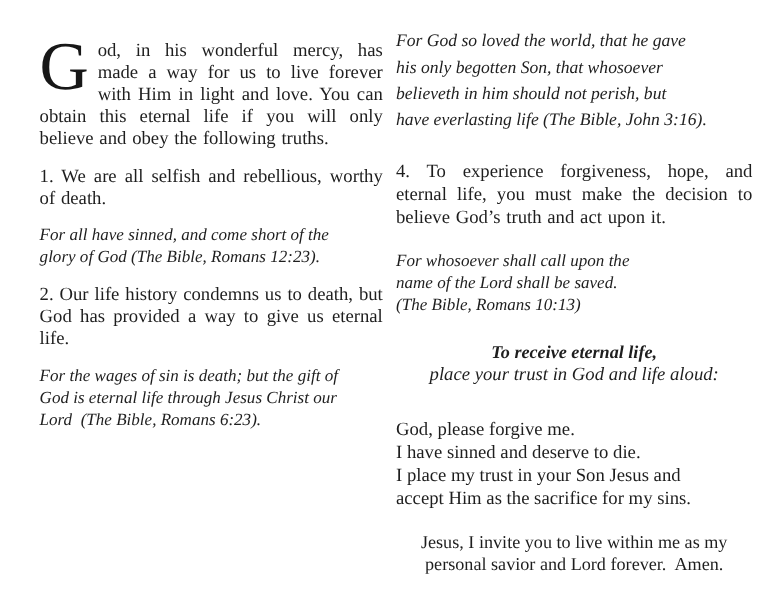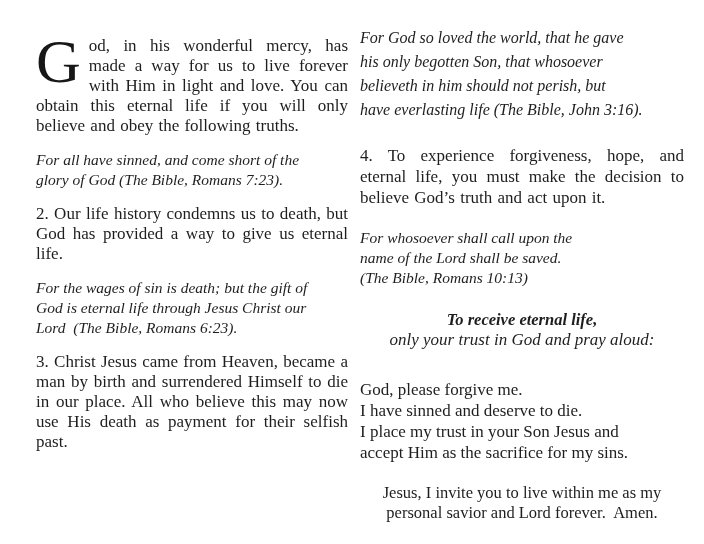--- a/index.html
+++ b/index.html
@@ -102,50 +102,50 @@
 </style>
 </head>
 <body>
 
 <div class="page">
 
   <div class="col-left">
 
     <p class="para first"><span class="dropcap">G</span><span>od, in his wonderful mercy, has made a way for us to live forever with Him in light and love. You can obtain this eternal life if you will only believe and obey the following truths.</span></p>
 
+    <p class="para">1. We are all selfish and rebellious, worthy of death.</p>
 
     <p class="quote">For all have sinned, and come short of the
-glory of God (The Bible, Romans 7:23).</p>
+glory of God (The Bible, Romans 12:23).</p>
 
     <p class="para">2. Our life history condemns us to death, but God has provided a way to give us eternal life.</p>
 
     <p class="quote">For the wages of sin is death; but the gift of
 God is eternal life through Jesus Christ our
 Lord&nbsp; (The Bible, Romans 6:23).</p>
 
-    <p class="para">3. Christ Jesus came from Heaven, became a man by birth and surrendered Himself to die in our place. All who believe this may now use His death as payment for their selfish past.</p>
 
   </div>
 
   <div class="col-right">
 
     <p class="quote john">For God so loved the world, that he gave
 his only begotten Son, that whosoever
 believeth in him should not perish, but
 have everlasting life (The Bible, John 3:16).</p>
 
     <p class="para point4 lh21">4. To experience forgiveness, hope, and eternal life, you must make the decision to believe God’s truth and act upon it.</p>
 
     <p class="quote romans1013">For whosoever shall call upon the
 name of the Lord shall be saved.
 (The Bible, Romans 10:13)</p>
 
     <div class="heading-block">
       <div class="heading-bold">To receive eternal life,</div>
-      <div class="heading-rest">only your trust in God and pray aloud:</div>
+      <div class="heading-rest">place your trust in God and life aloud:</div>
     </div>
 
     <p class="prayer">God, please forgive me.
 I have sinned and deserve to die.
 I place my trust in your Son Jesus and
 accept Him as the sacrifice for my sins.</p>
 
     <p class="closing">Jesus, I invite you to live within me as my
 personal savior and Lord forever.&nbsp; Amen.</p>
 

